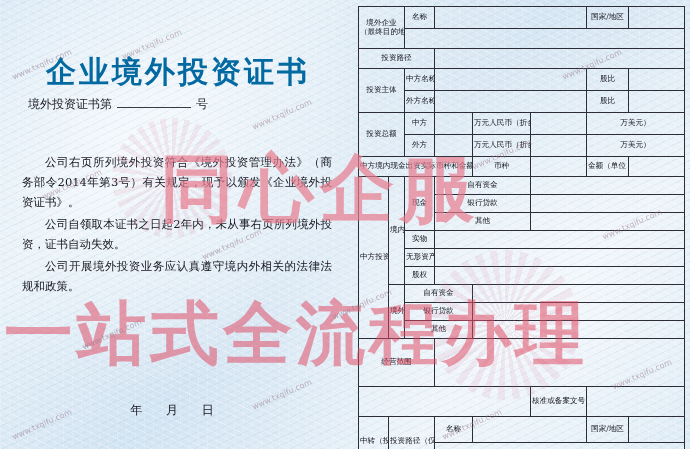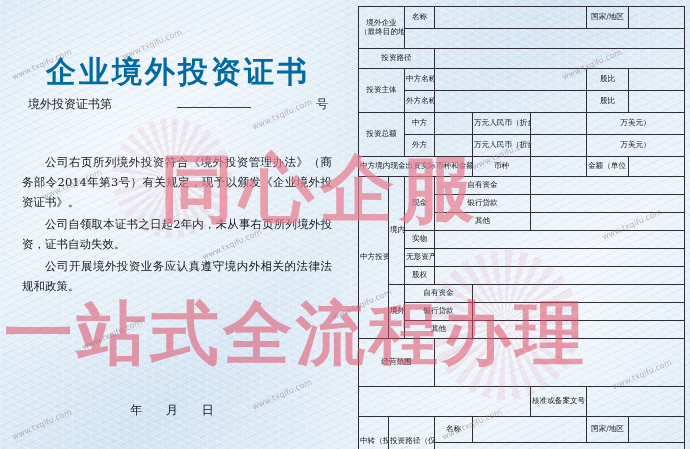--- a/index.html
+++ b/index.html
@@ -44,21 +44,21 @@
     text-align:center;
     font-family:"DejaVu Serif", serif;
     font-weight:bold;
     font-size:30px;
     letter-spacing:3px;
     color:#0369a1;
     white-space:nowrap;
   }
   .cert-no-line {
     position:absolute; left:28px; top:96px; width:300px;
-    display:flex; align-items:baseline; justify-content:space-between;
+    display:flex; align-items:baseline; justify-content:flex-start;
     font-family:"DejaVu Serif", serif;
     font-size:12px;
     color:#1c1c28;
   }
   .cert-no-line .label { white-space:nowrap; }
   .cert-no-line .rule {
     display:inline-block;
     width:74px;
     border-bottom:1px solid #3a3a46;
     margin:0 5px;

